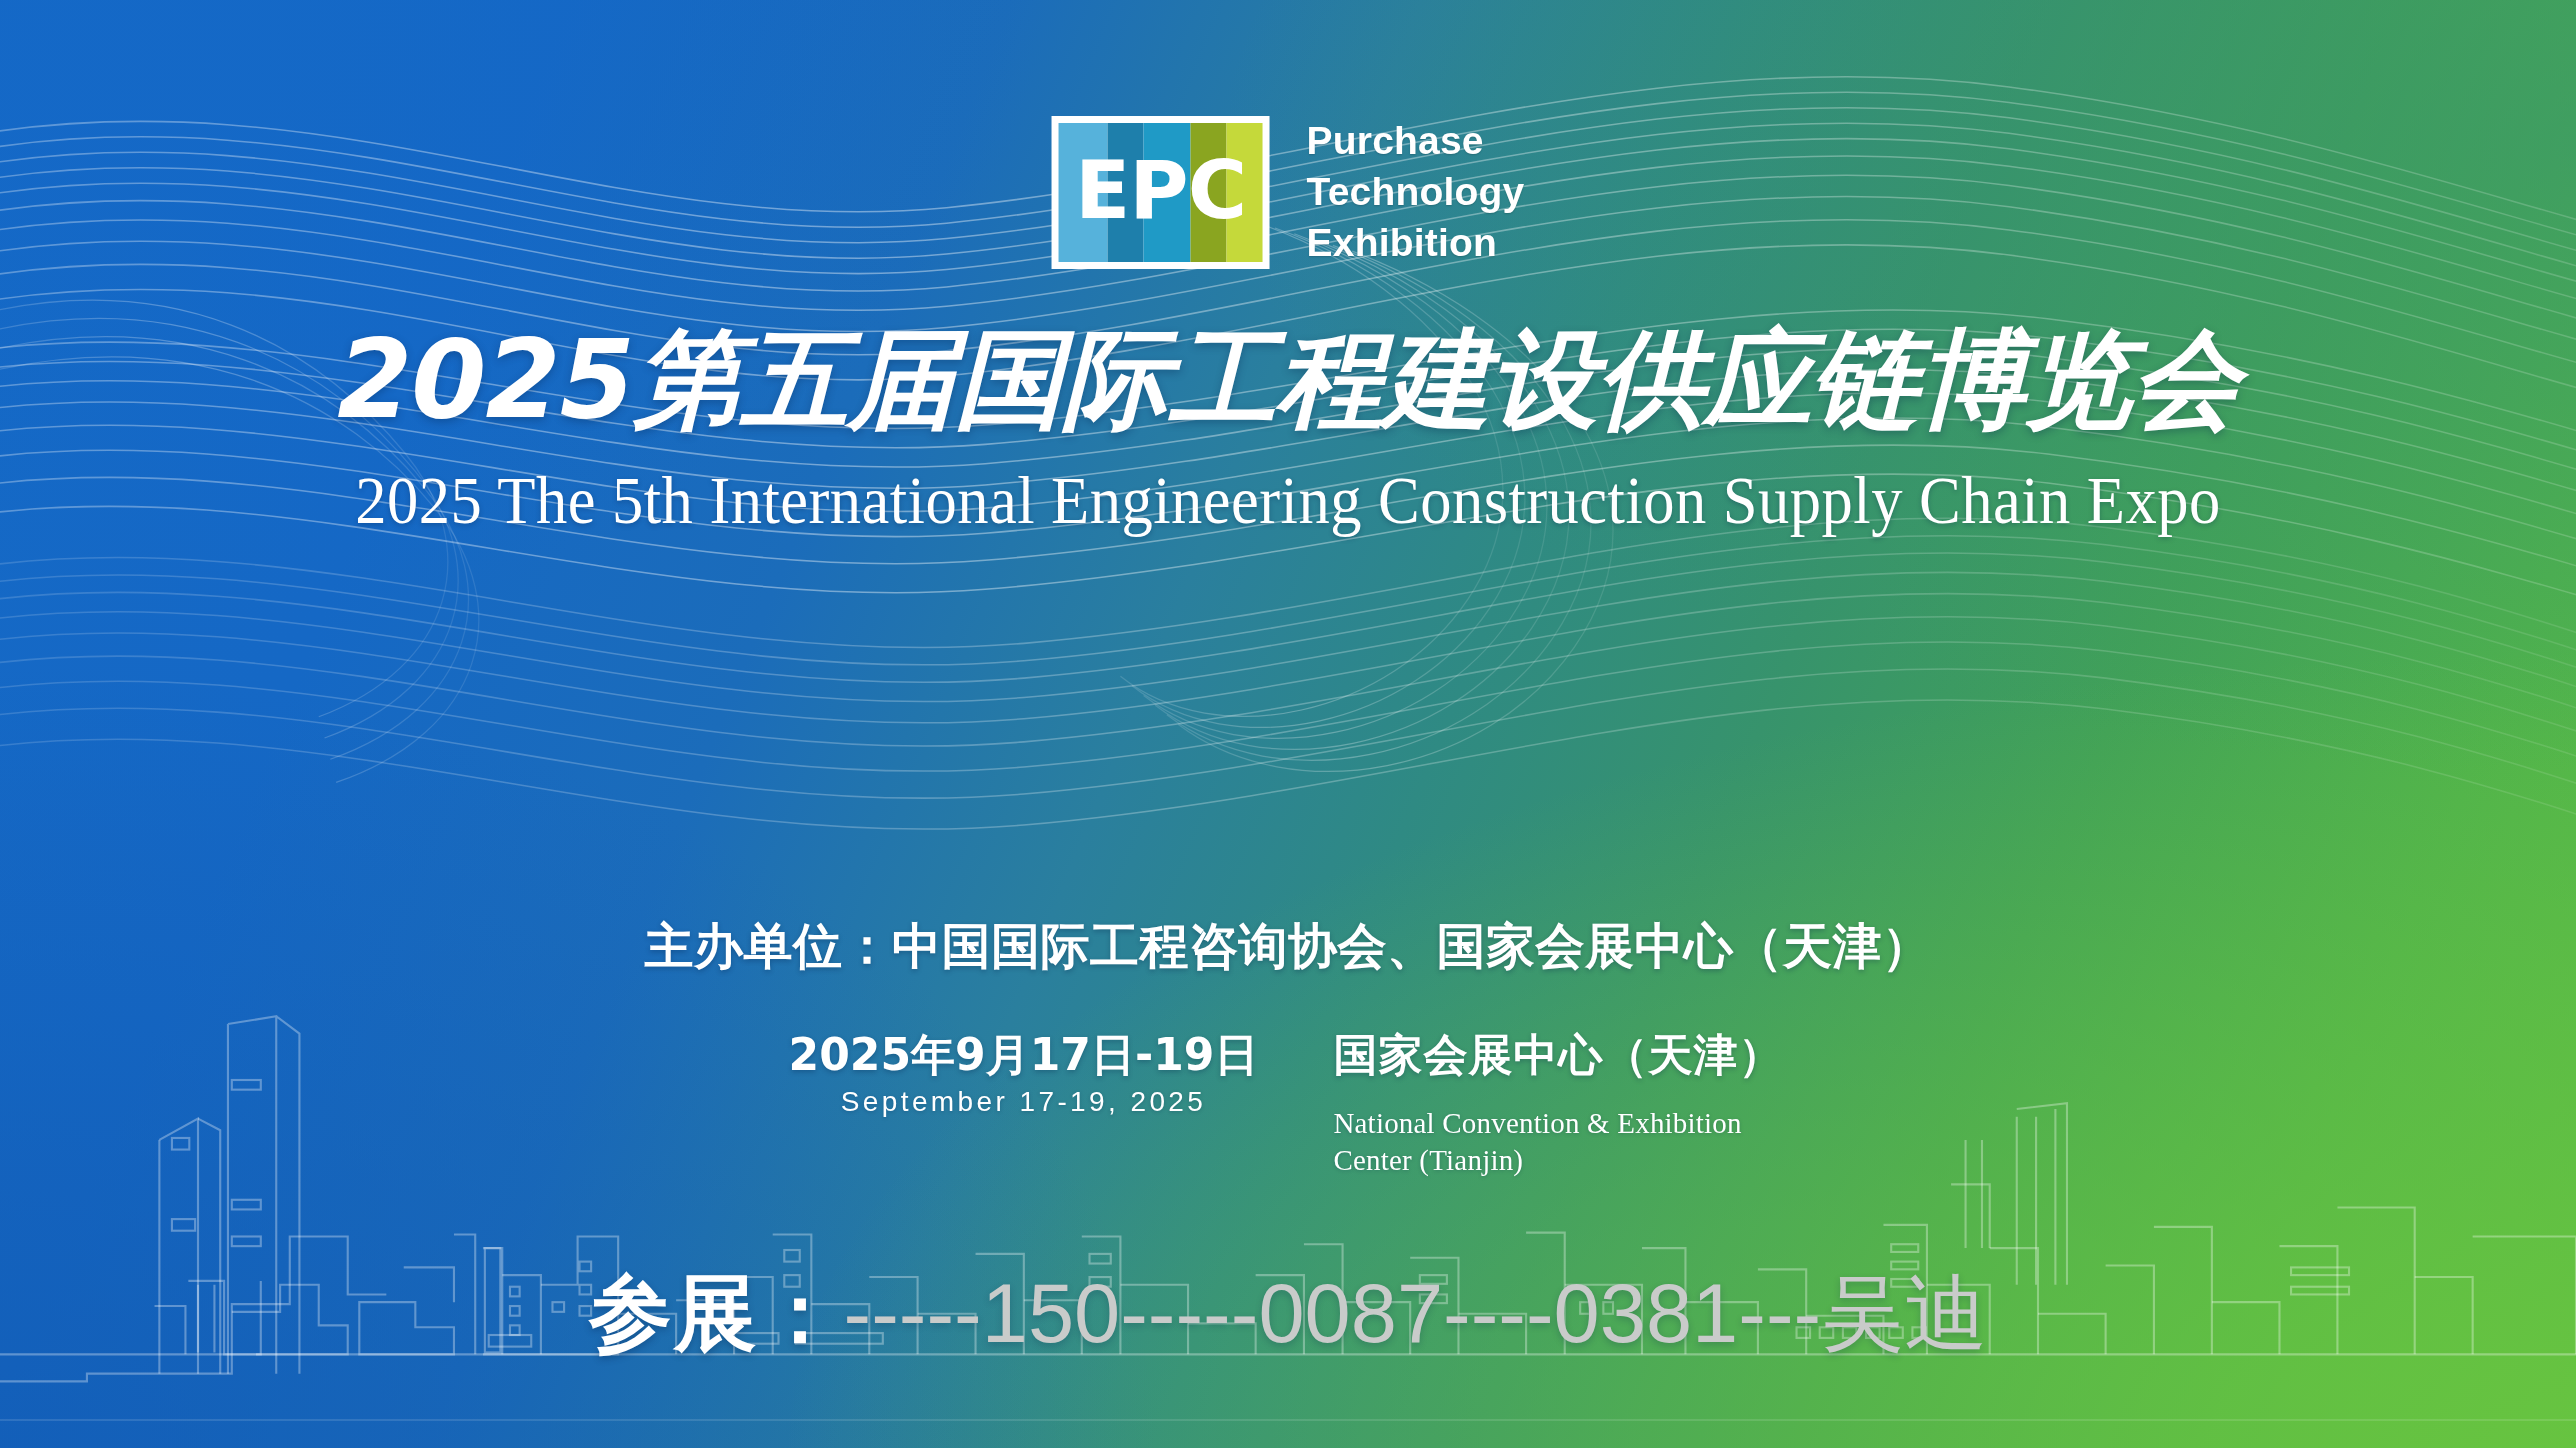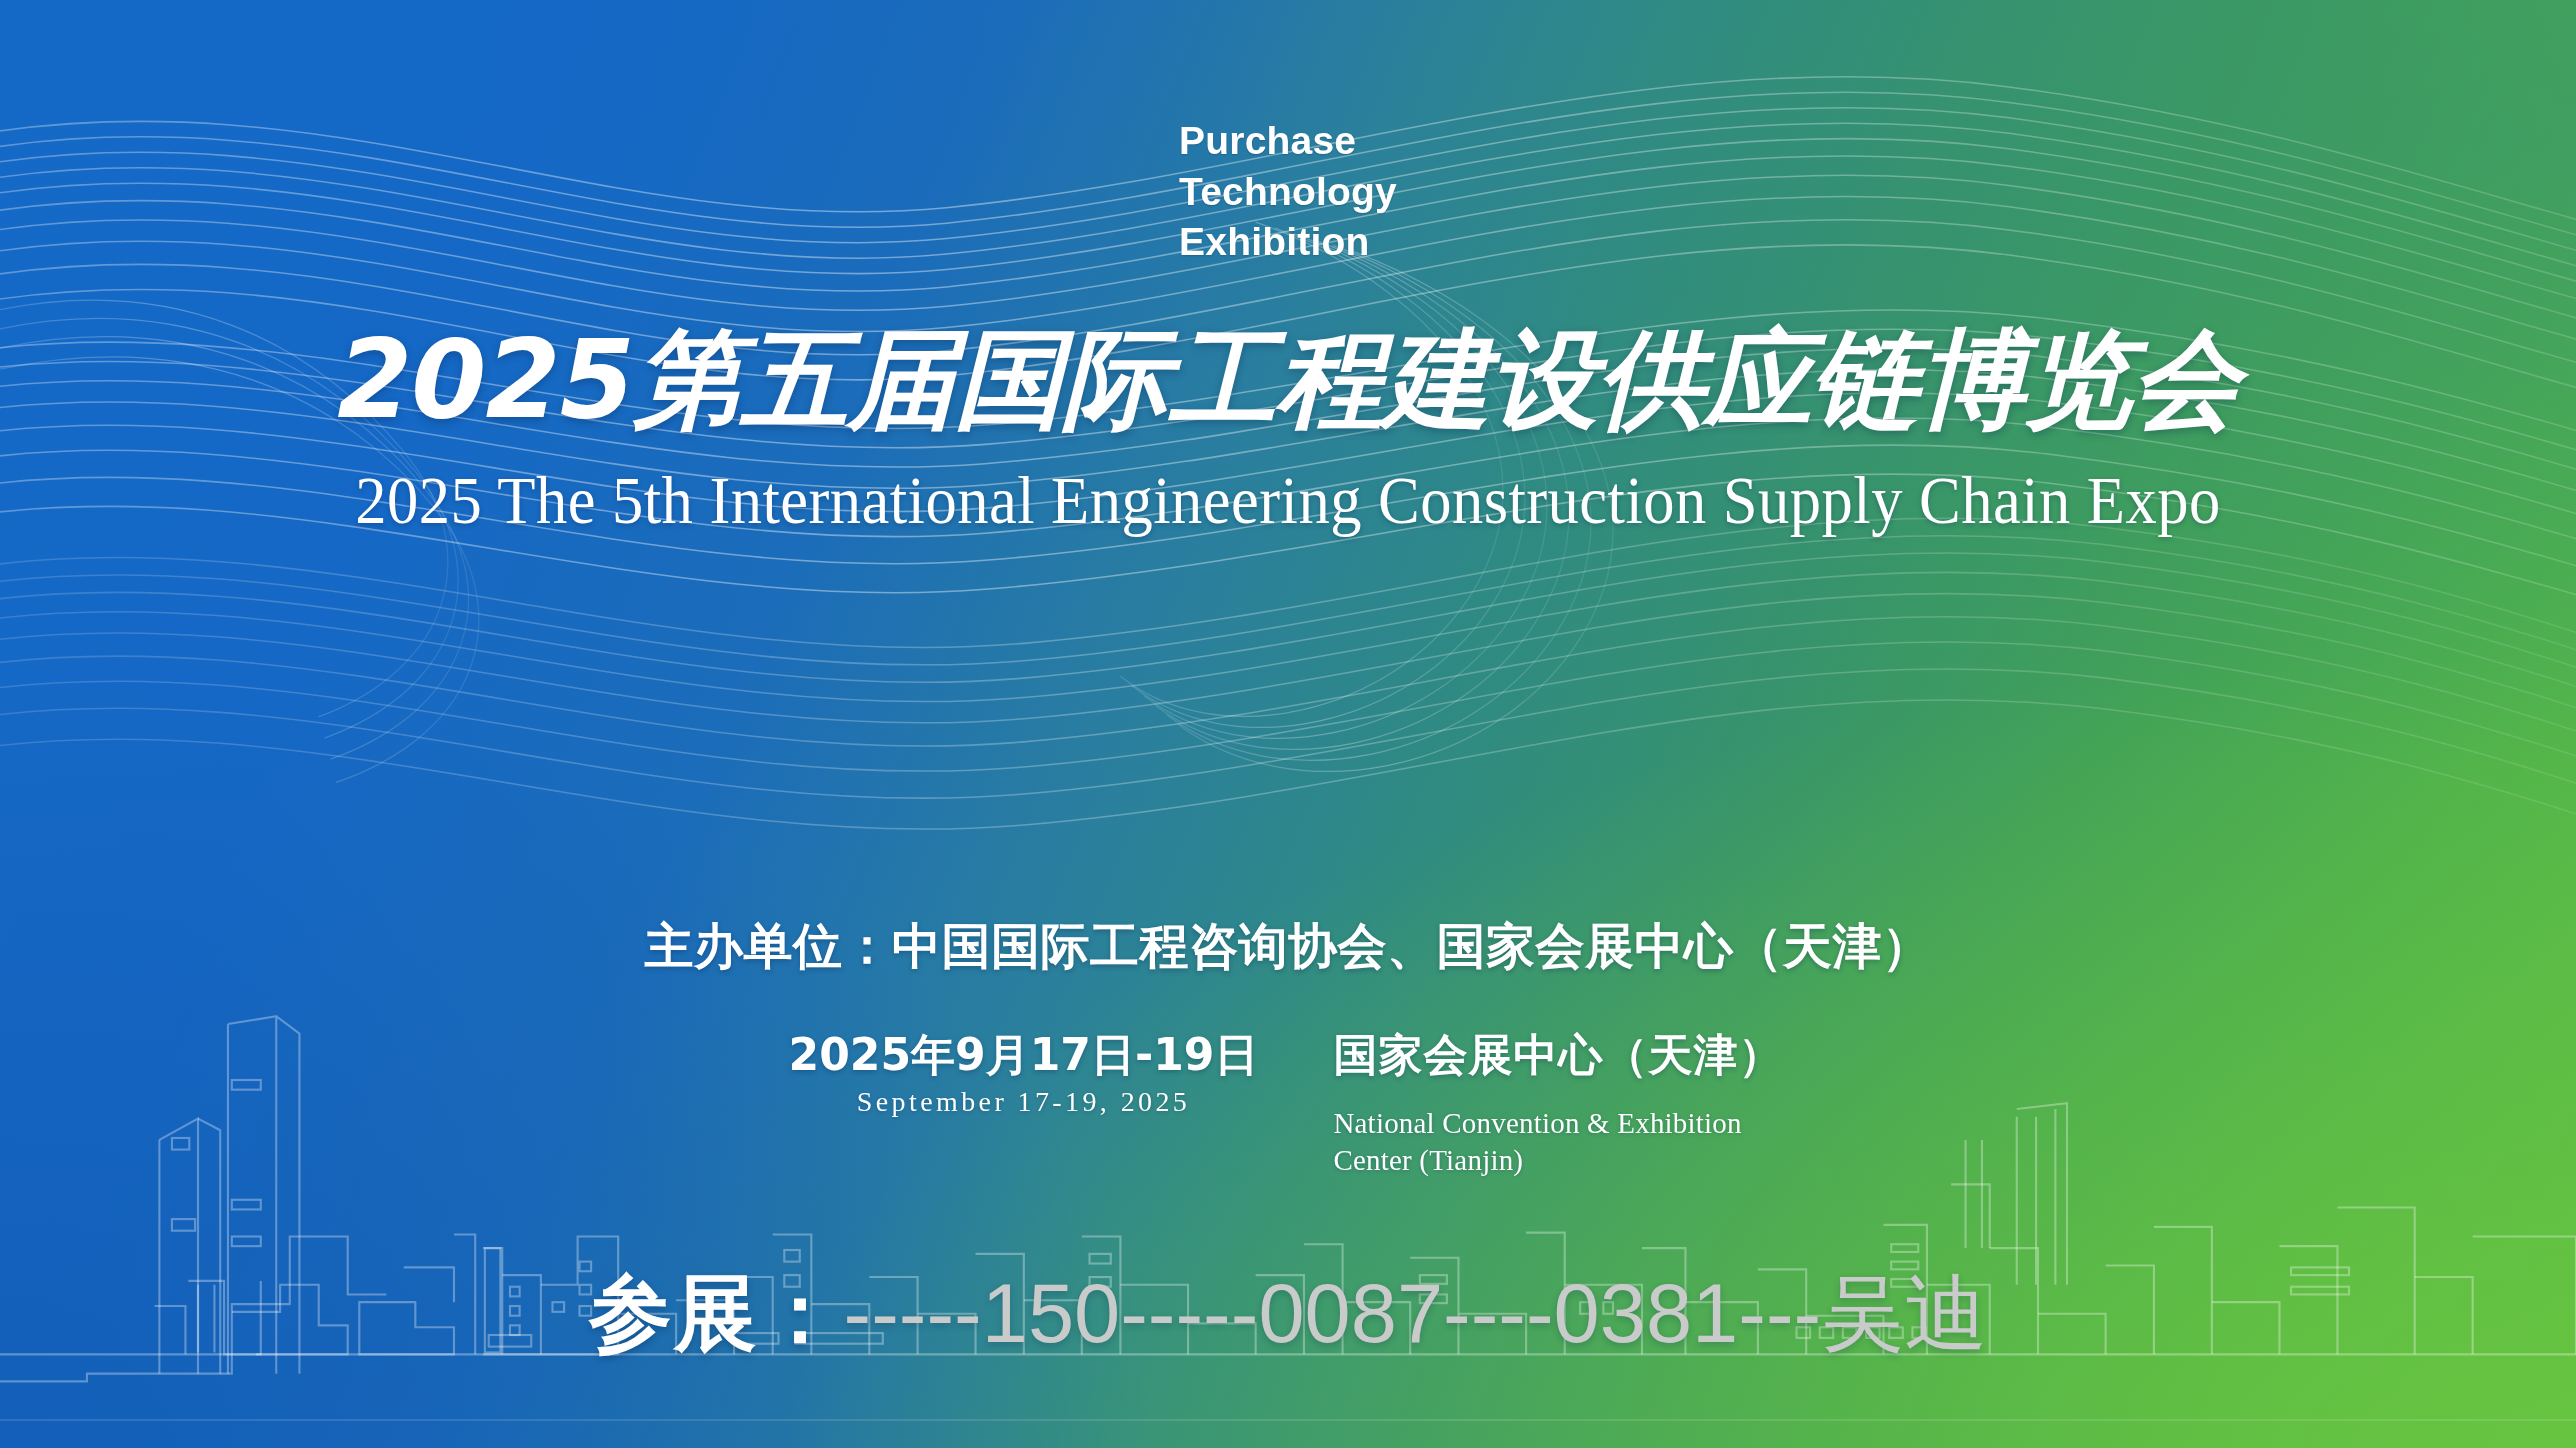--- a/index.html
+++ b/index.html
@@ -153,21 +153,21 @@
   .info-col{ color:#ffffff; }
   .info-col.date{ text-align:center; }
   .dt-cn{
     font-family:"DejaVu Sans", sans-serif;
     font-weight:700; font-size:44px; line-height:1.12;
     letter-spacing:0px; white-space:nowrap;
     text-shadow:0 1.9px 4.8px rgba(0,30,70,0.28);
   }
   .dt-en{
     margin-top:5.8px;
-    font-family:Liberation Serif, serif;
+    font-family:Liberation Sans, sans-serif;
     font-weight:400; font-size:28px; line-height:1.2;
     letter-spacing:3.4px; white-space:nowrap;
     text-shadow:0 1px 3.9px rgba(0,30,70,0.25);
   }
   .vn-cn{
     font-family:"DejaVu Sans", sans-serif;
     font-weight:700; font-size:44px; line-height:1.12;
     letter-spacing:1px; white-space:nowrap;
     text-shadow:0 1.9px 4.8px rgba(0,30,70,0.28);
   }
@@ -391,20 +391,30 @@
         <path d="M0 372 L2667 372"></path>
 
         <path d="M0 440 L2667 440" stroke-opacity="0.12"></path>
       </g>
     </svg>
   </div>
 
   <div class="content">
 
     <div class="logo-lockup">
+      <div class="logo-mark">
+        <div class="logo-stripes">
+          <div class="st" style="flex:1.05;background:#56b2db;"></div>
+          <div class="st" style="flex:0.78;background:#1e7fab;"></div>
+          <div class="st" style="flex:1.00;background:#1f9ac6;"></div>
+          <div class="st" style="flex:0.78;background:#8aa520;"></div>
+          <div class="st" style="flex:0.78;background:#c5d93a;"></div>
+        </div>
+        <div class="logo-letters">EPC</div>
+      </div>
       <div class="logo-text">
         <div>Purchase</div>
         <div>Technology</div>
         <div>Exhibition</div>
       </div>
     </div>
 
     <div class="title-cn">2025第五届国际工程建设供应链博览会</div>
     <div class="title-en">2025 The 5th International Engineering Construction Supply Chain Expo</div>
 

